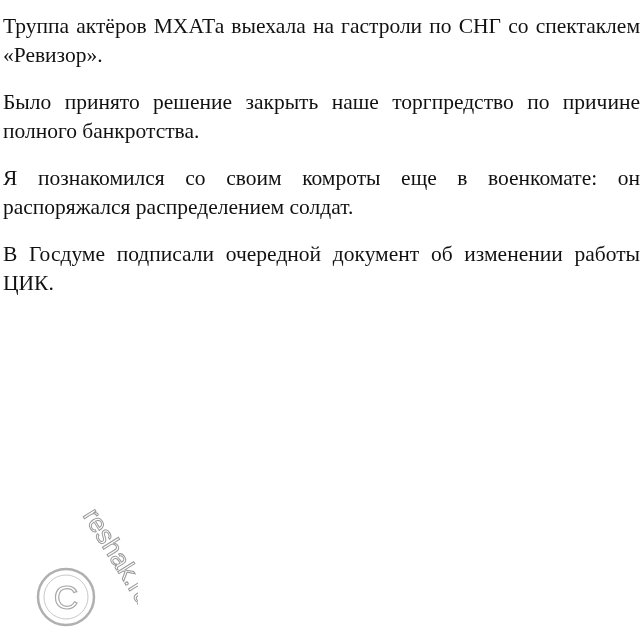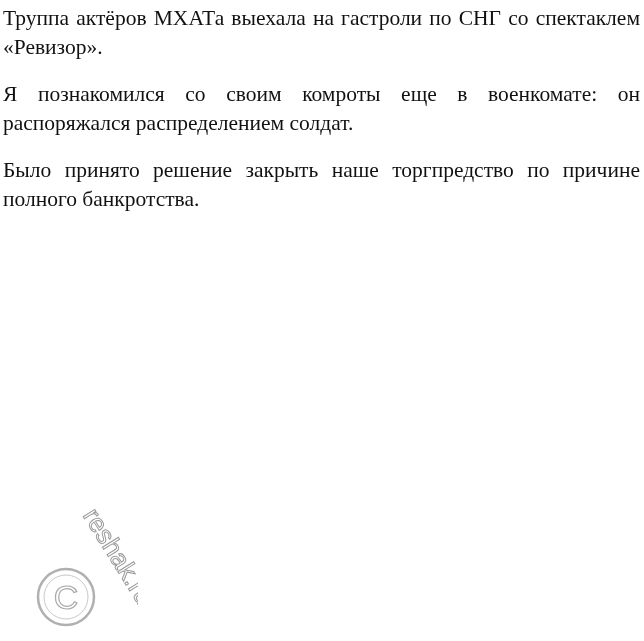--- a/index.html
+++ b/index.html
@@ -17,41 +17,42 @@
     position: absolute;
     left: 3px;
     top: 0;
     width: 637px;
     font-family: "Liberation Serif", "DejaVu Serif", serif;
     font-size: 21.5px;
     line-height: 29px;
     color: #111111;
   }
   .para {
-    margin: 4px 0 18px 0;
+    margin: 12px 0 18px 0;
     text-align: justify;
     text-align-last: left;
   }
   .watermark {
     position: absolute;
     left: 18px;
     top: 505px;
     width: 120px;
     height: 130px;
     pointer-events: none;
   }
   .watermark svg { display: block; }
 </style>
 </head>
 <body>
 
 <div class="doc">
   <p class="para">Труппа актёров МХАТа выехала на гастроли по СНГ со спектаклем «Ревизор».</p>
+  <p class="para">Было принято решение закрыть наше торгпредство по причине полного банкротства.</p>
   <p class="para">Я познакомился со своим комроты еще в военкомате: он распоряжался распределением солдат.</p>
-  <p class="para">Было принято решение закрыть наше торгпредство по причине полного банкротства.</p>
+  <p class="para">В Госдуме подписали очередной документ об изменении работы ЦИК.</p>
 </div>
 
 <div class="watermark">
   <svg width="120" height="130" viewBox="0 0 120 130">
     <defs>
       <path id="arcPath" d="M 12 70 A 48 48 0 0 1 105 55" fill="none"></path>
     </defs>
     <circle cx="48" cy="92" r="28" fill="none" stroke="#b0b0b0" stroke-width="2.5"></circle>
     <circle cx="48" cy="92" r="22" fill="none" stroke="#c8c8c8" stroke-width="1"></circle>
     <text x="48" y="104" text-anchor="middle" font-family="Liberation Sans, sans-serif" font-size="34" fill="none" stroke="#a8a8a8" stroke-width="1.2">C</text>

